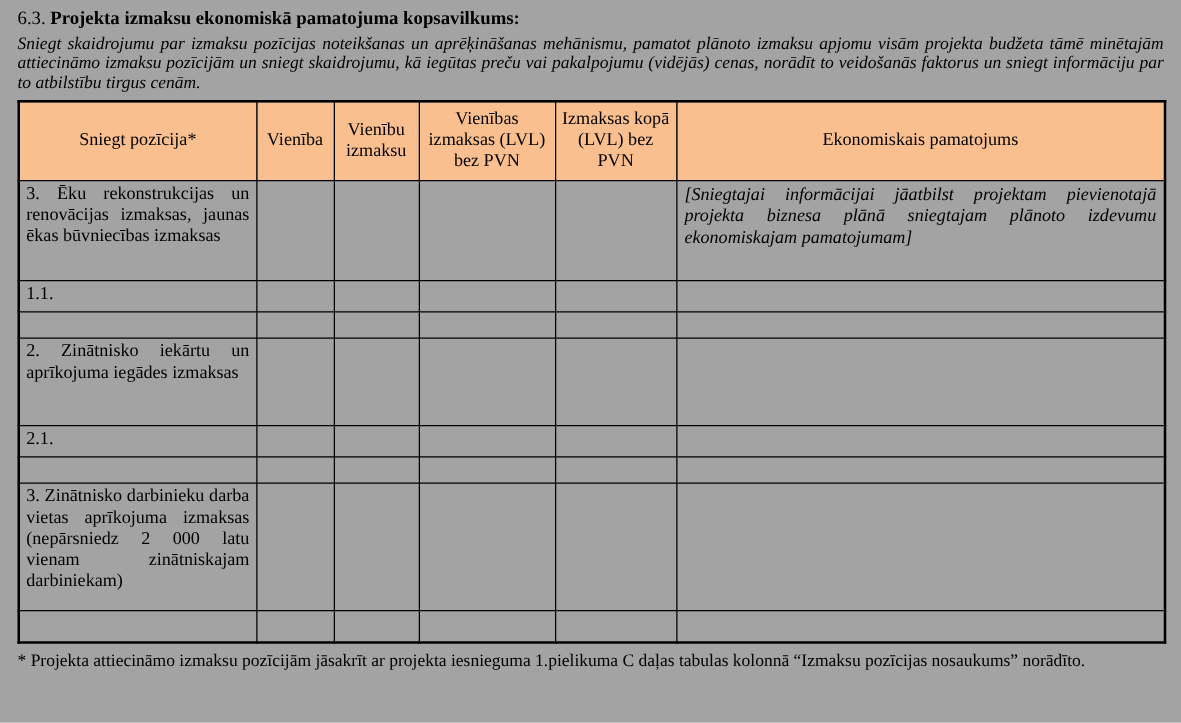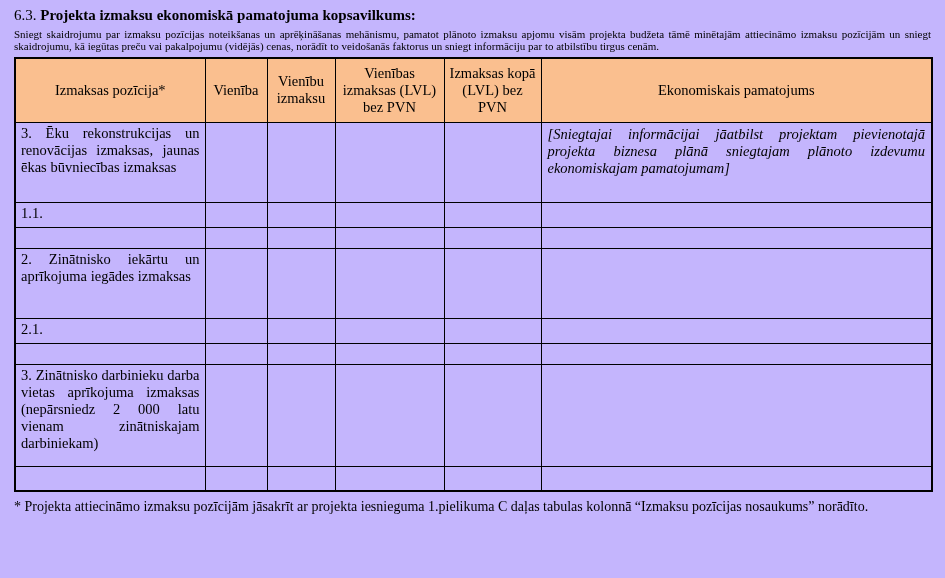--- a/index.html
+++ b/index.html
@@ -12,31 +12,32 @@
     font-family:"Liberation Serif", serif;
     color:#000;
     width:945px;
     height:578px;
     overflow:hidden;
   }
   .page{
     width:945px;
     height:578px;
     padding:6px 14px 0 14px;
-    background:#c4b5fd;
+    background:#a3a3a3;
   }
   .section-heading{
     font-size:15px;
     line-height:1.3;
     margin:0 0 2px 0;
   }
   .section-heading .num{font-weight:normal;}
   .section-heading .ttl{font-weight:bold;}
   .intro{
-    font-size:11px;
+    font-style:italic;
+    font-size:14px;
     line-height:1.12;
     text-align:justify;
     margin:0 0 5px 0;
     width:917px;
   }
   table.cost-table{
     border-collapse:collapse;
     table-layout:fixed;
     width:917px;
     border:2px solid var(--border);
@@ -93,21 +94,21 @@
     <colgroup>
       <col style="width:190px">
       <col style="width:62px">
       <col style="width:68px">
       <col style="width:109px">
       <col style="width:97px">
       <col style="width:391px">
     </colgroup>
     <thead>
       <tr>
-        <th>Izmaksas pozīcija*</th>
+        <th>Sniegt pozīcija*</th>
         <th>Vienība</th>
         <th>Vienību izmaksu</th>
         <th>Vienības izmaksas (LVL) bez PVN</th>
         <th>Izmaksas kopā (LVL) bez PVN</th>
         <th>Ekonomiskais pamatojums</th>
       </tr>
     </thead>
     <tbody>
 
       <tr class="h80">

